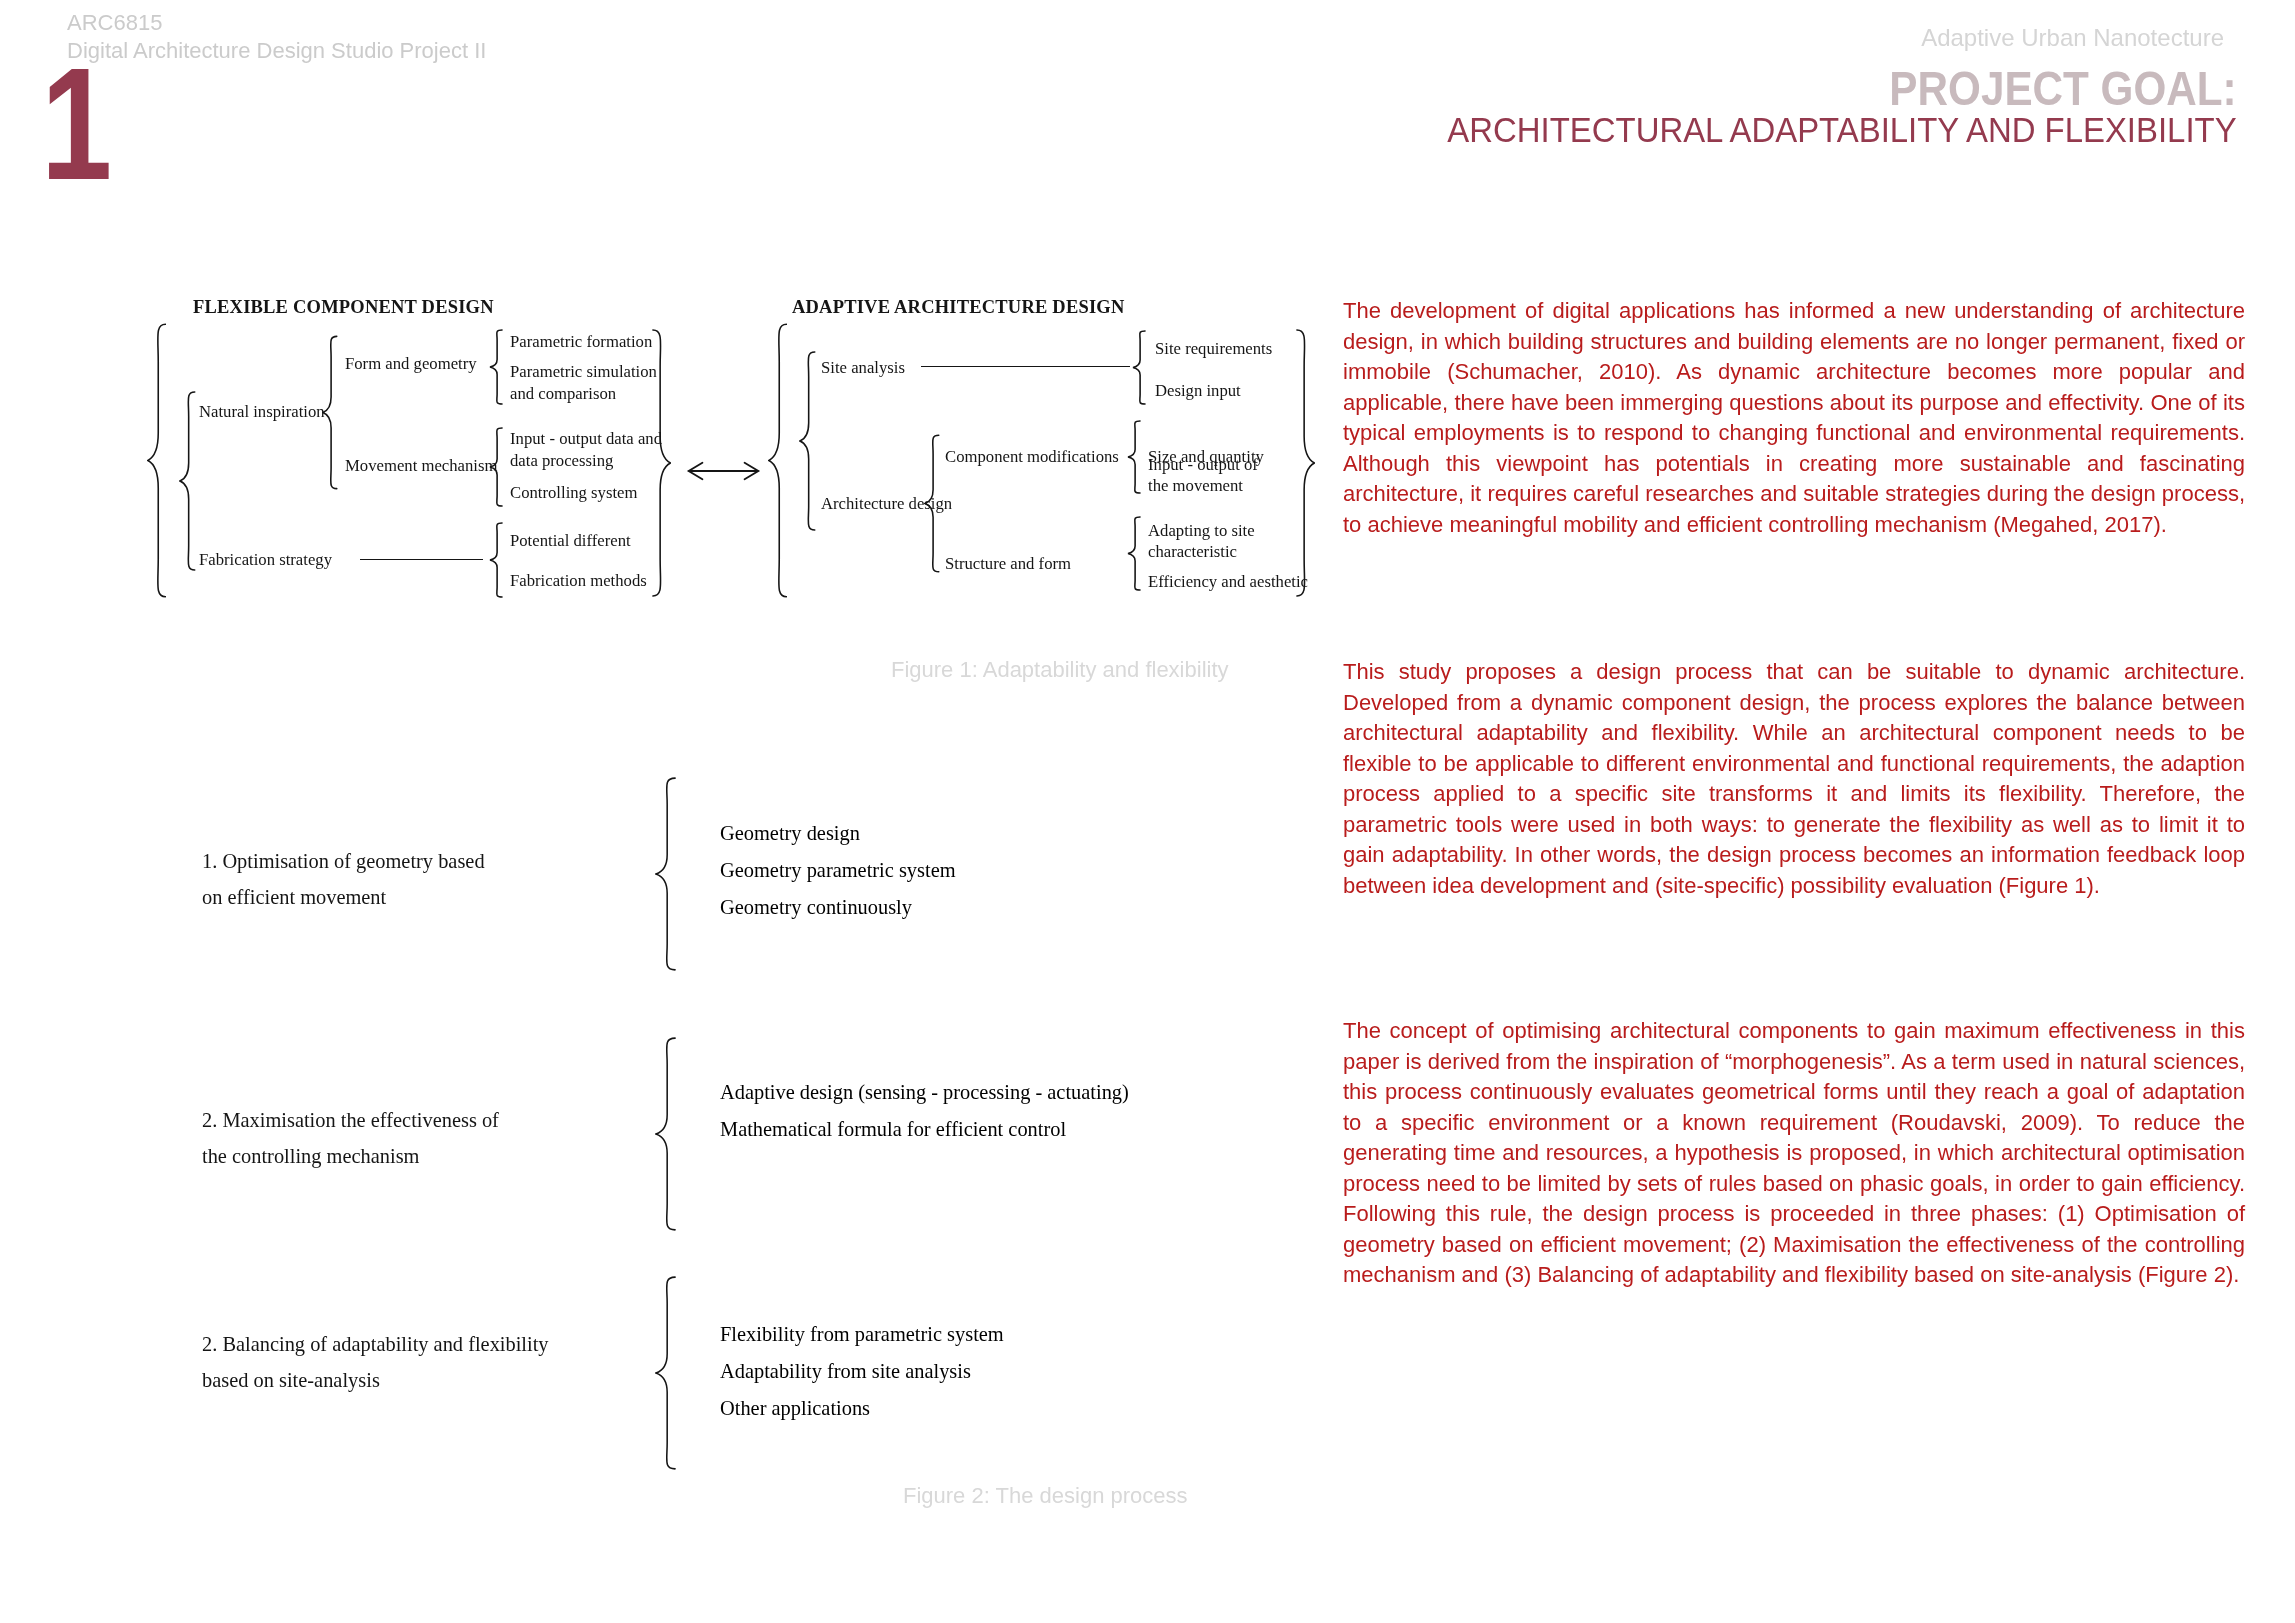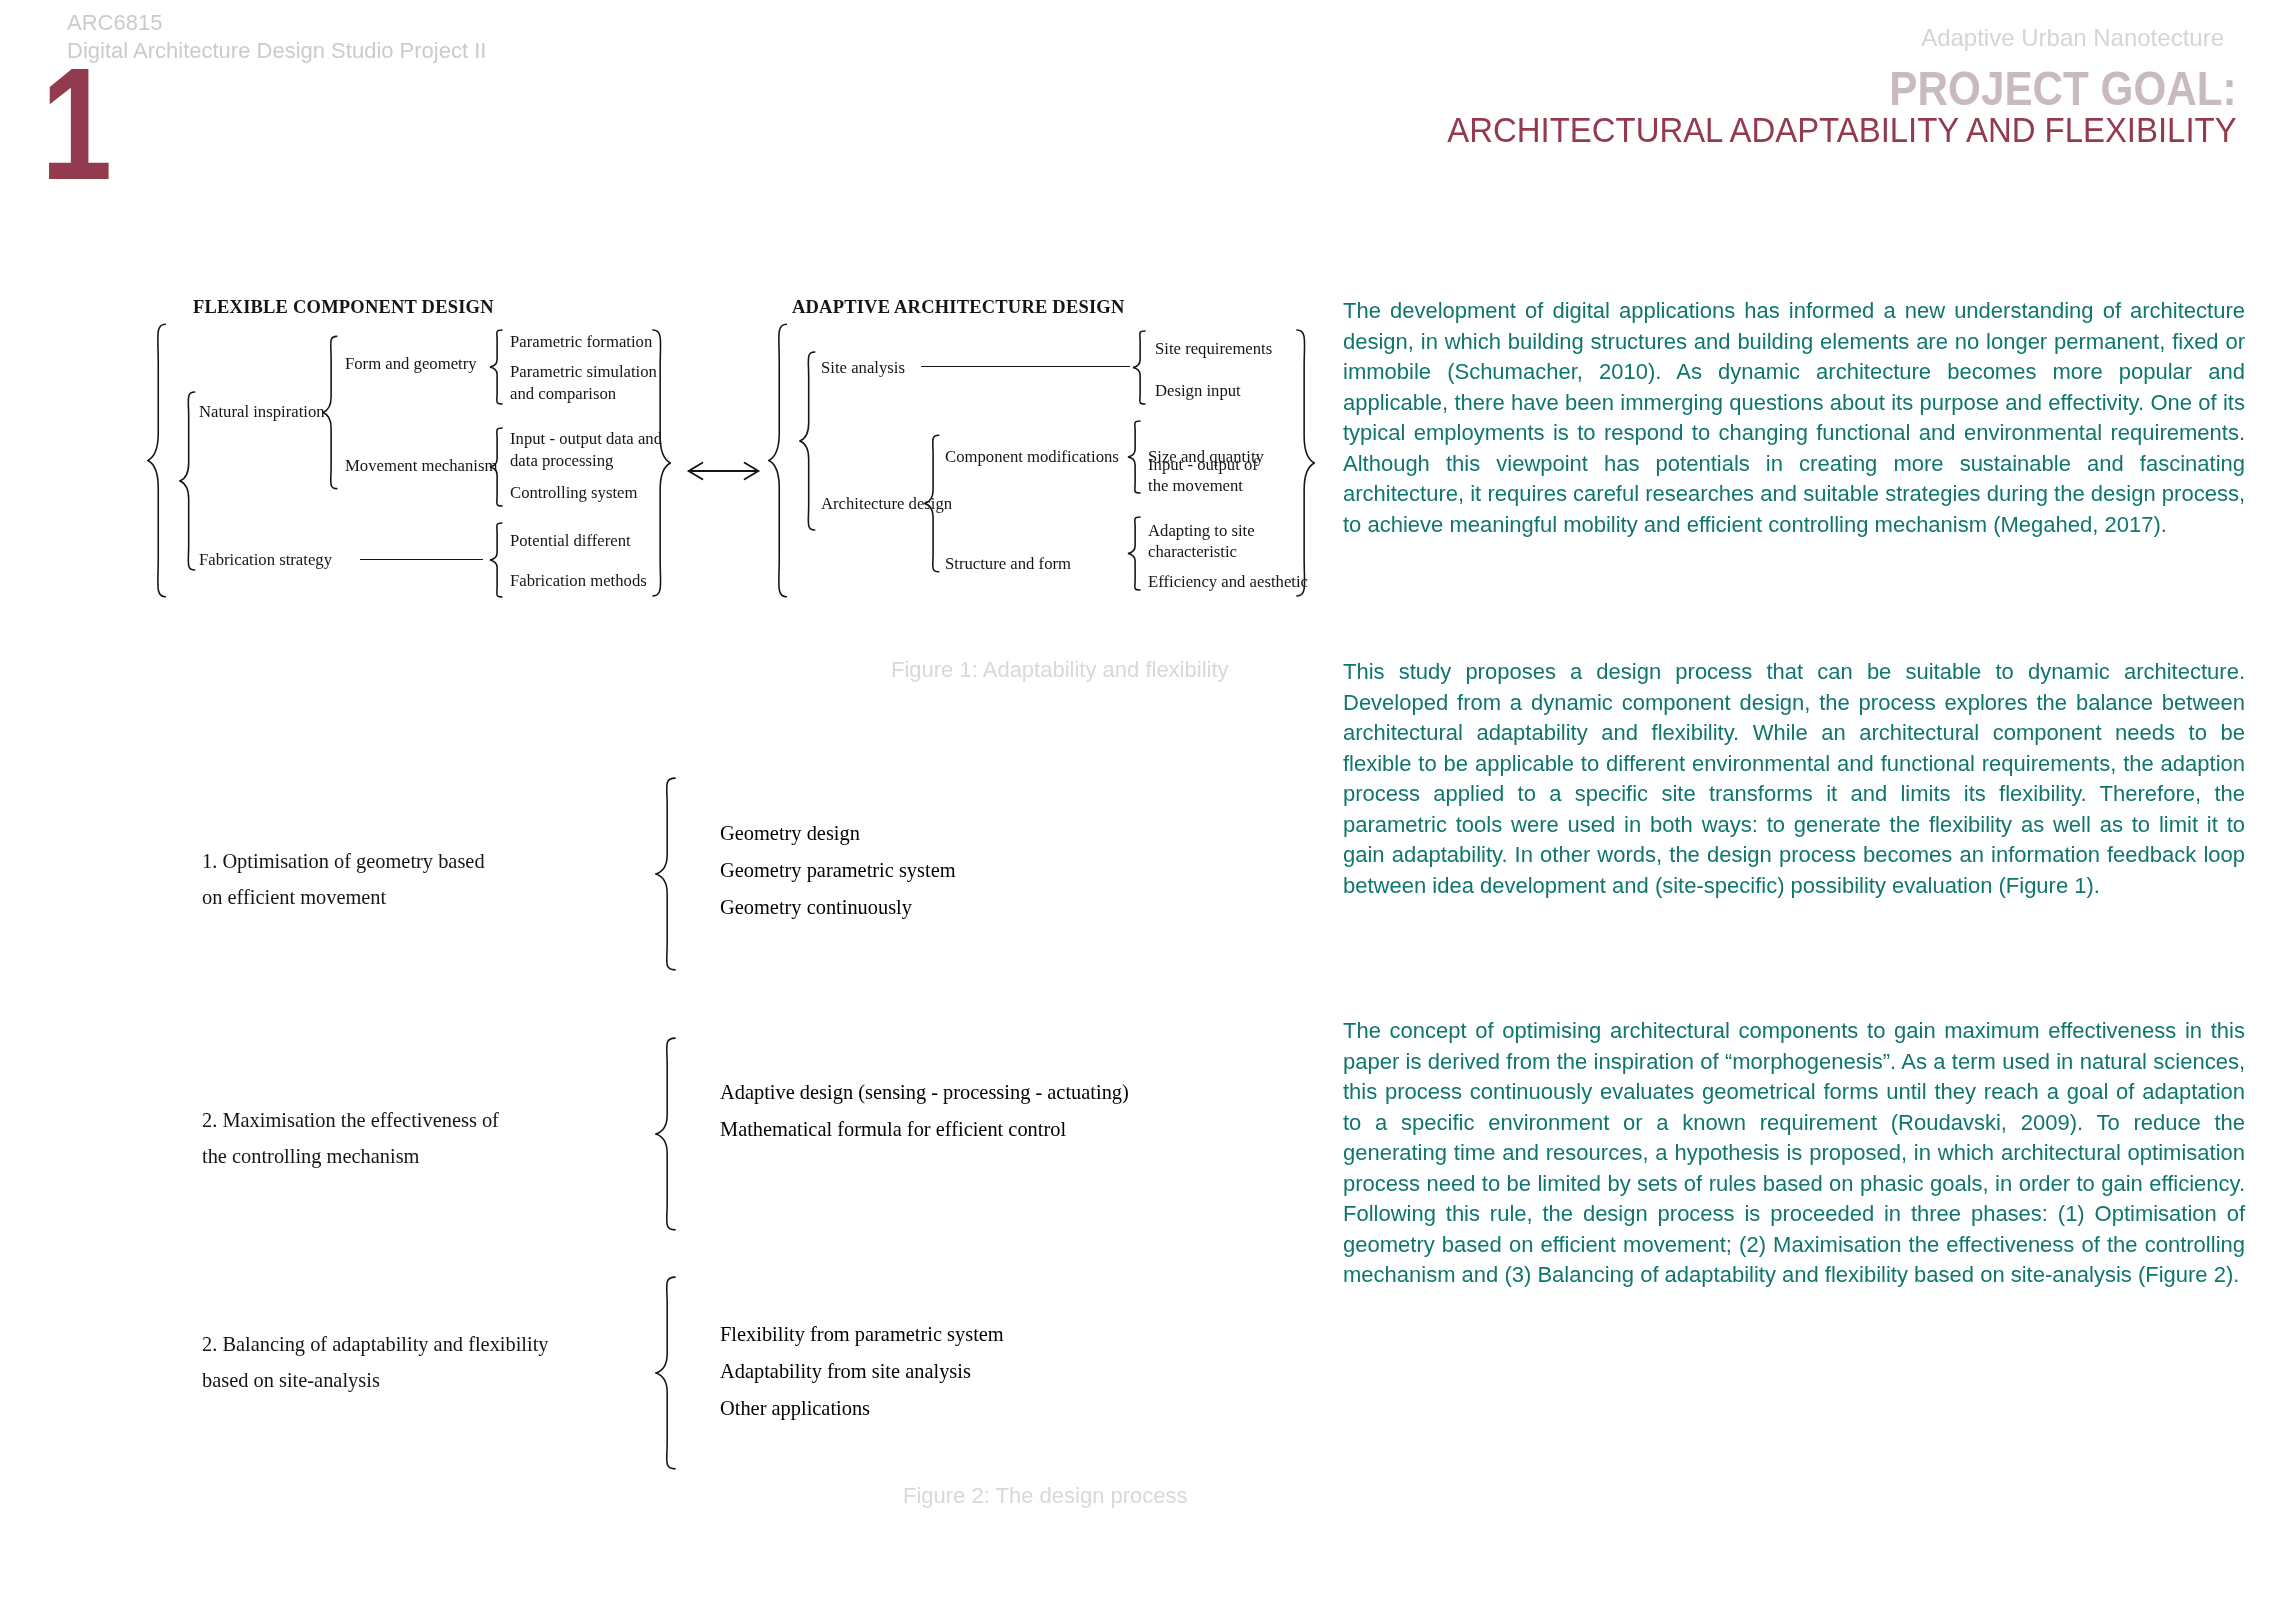--- a/index.html
+++ b/index.html
@@ -62,21 +62,21 @@
   .plabel{position:absolute;font-family:"Liberation Serif", serif;font-size:20.4px;
           line-height:36px;color:#151515;white-space:nowrap;}
   .pitems{position:absolute;font-family:"Liberation Serif", serif;font-size:20.4px;
           line-height:37px;color:#000000;white-space:nowrap;}
   #phase1-label{left:202px;top:843px;}  #phase1-items{left:720px;top:815px;}
   #phase2-label{left:202px;top:1102px;}  #phase2-items{left:720px;top:1074px;}
   #phase3-label{left:202px;top:1326px;}  #phase3-items{left:720px;top:1316px;}
 
   
   .para{position:absolute;left:1343px;width:902px;margin:0;font-size:22px;line-height:30.5px;
-        color:#0f766e;text-align:justify;}
+        color:#b91c1c;text-align:justify;}
   #para1{top:296px;} #para2{top:657px;} #para3{top:1016px;}
 </style>
 </head>
 <body>
 
 <div id="page">
 
   <div class="abs" id="course-code">ARC6815</div>
   <div class="abs" id="course-title">Digital Architecture Design Studio Project II</div>
   <div class="abs" id="section-number">1</div>

